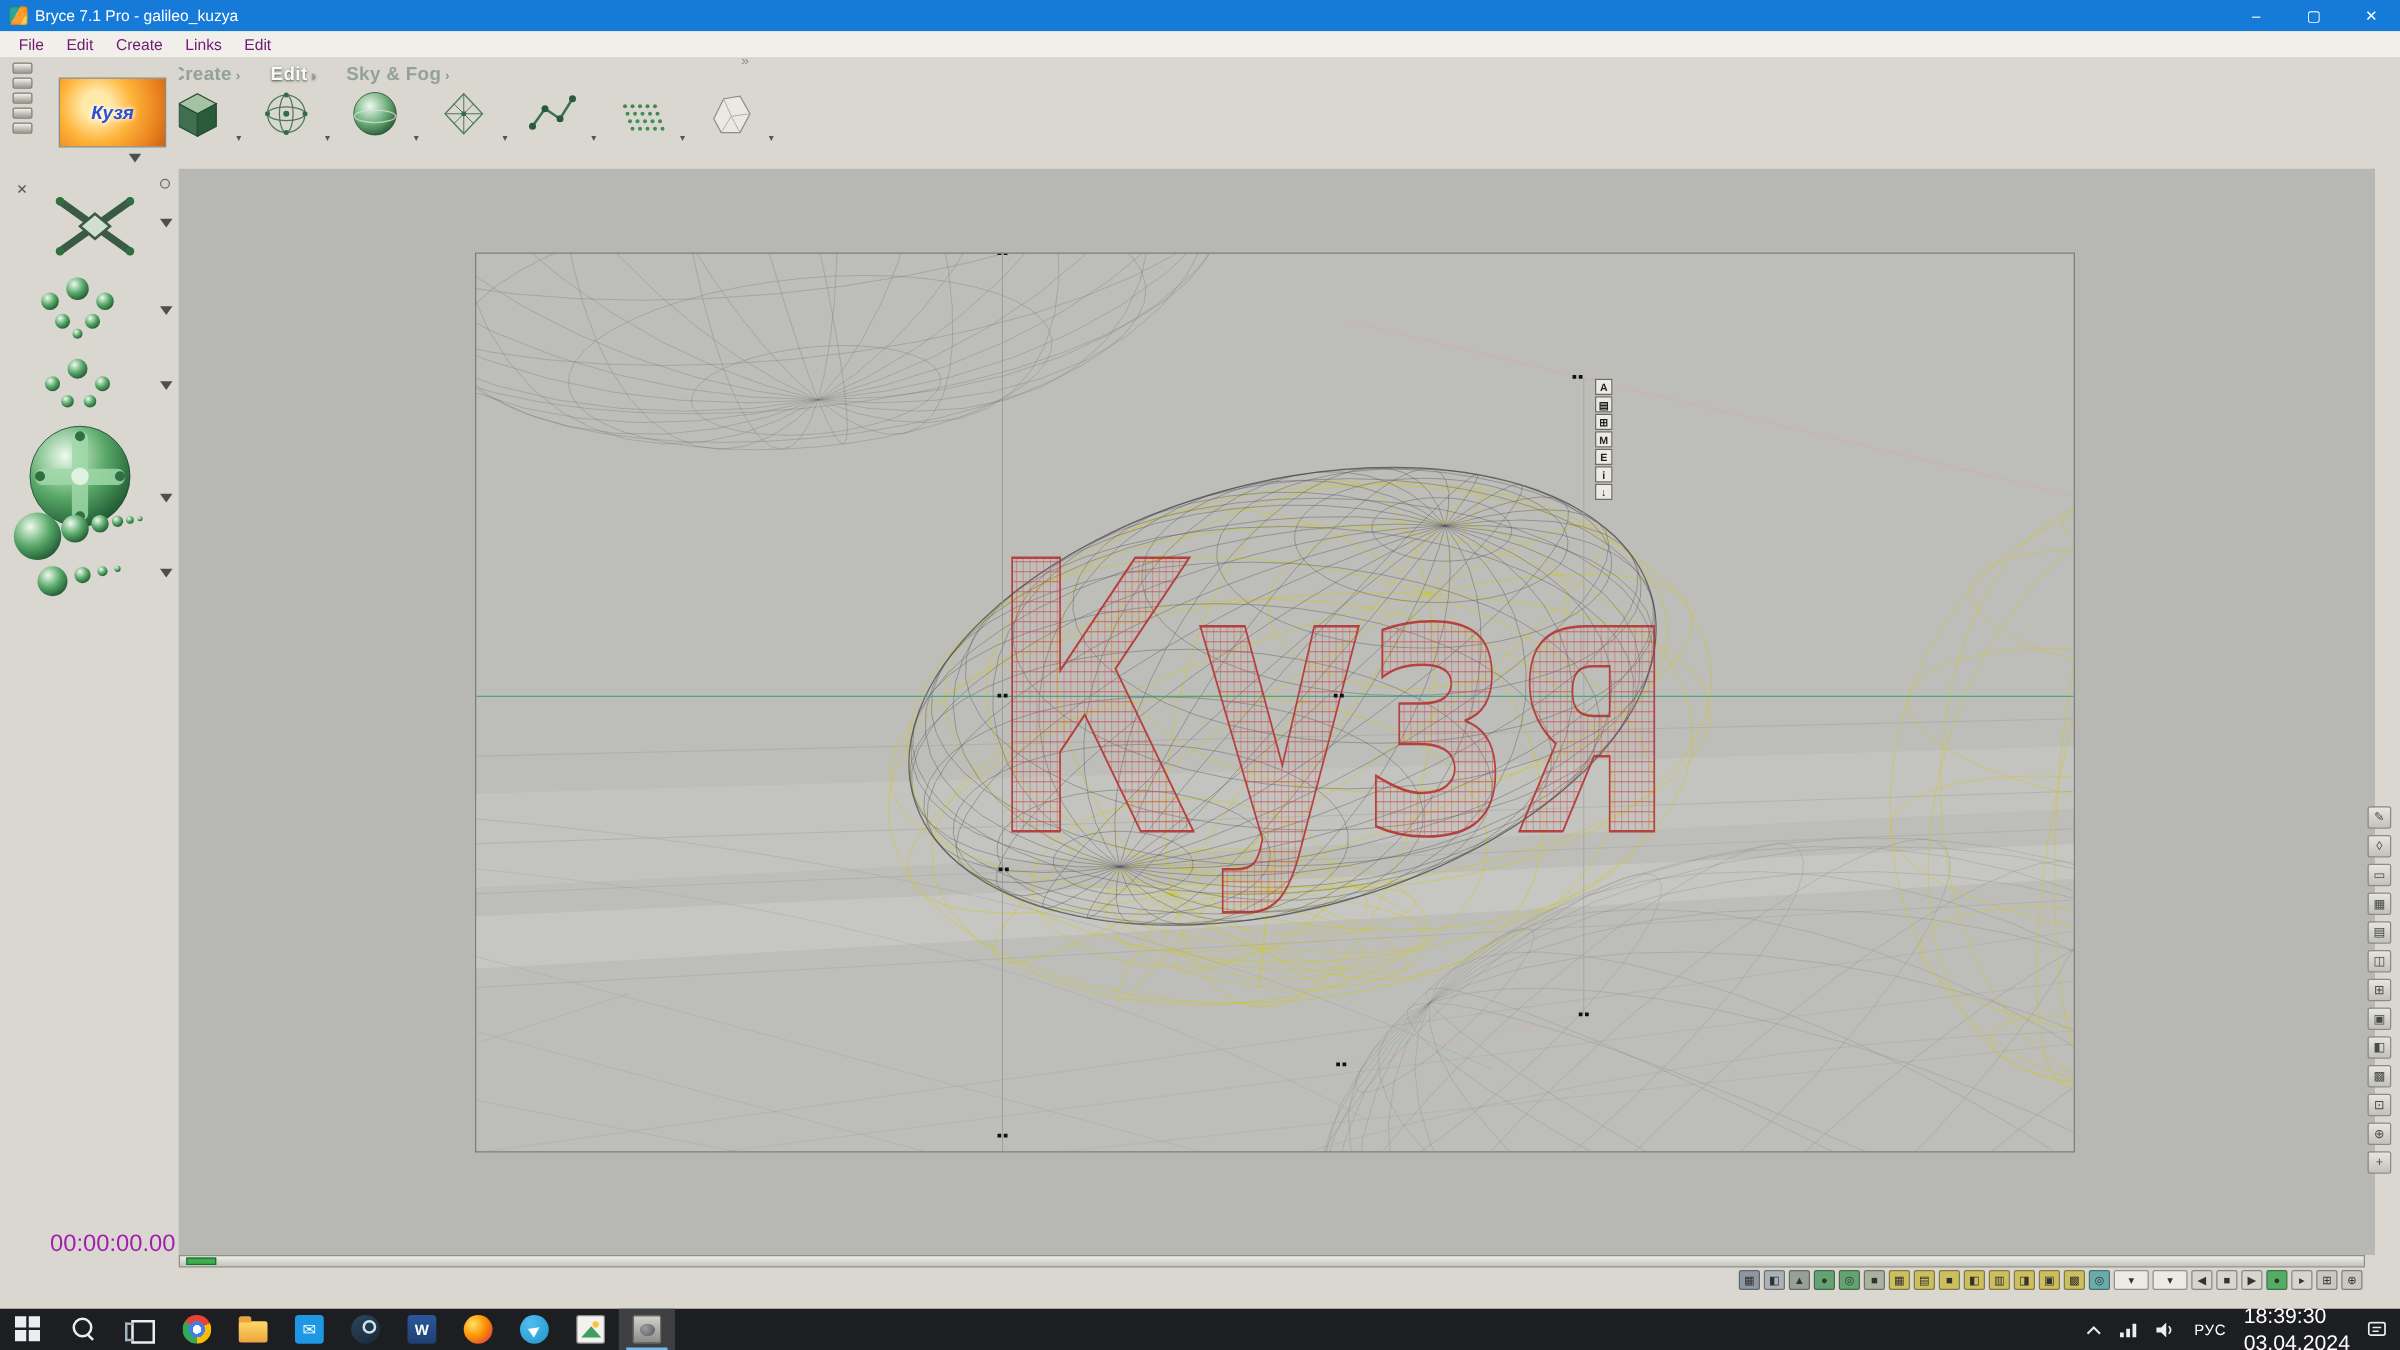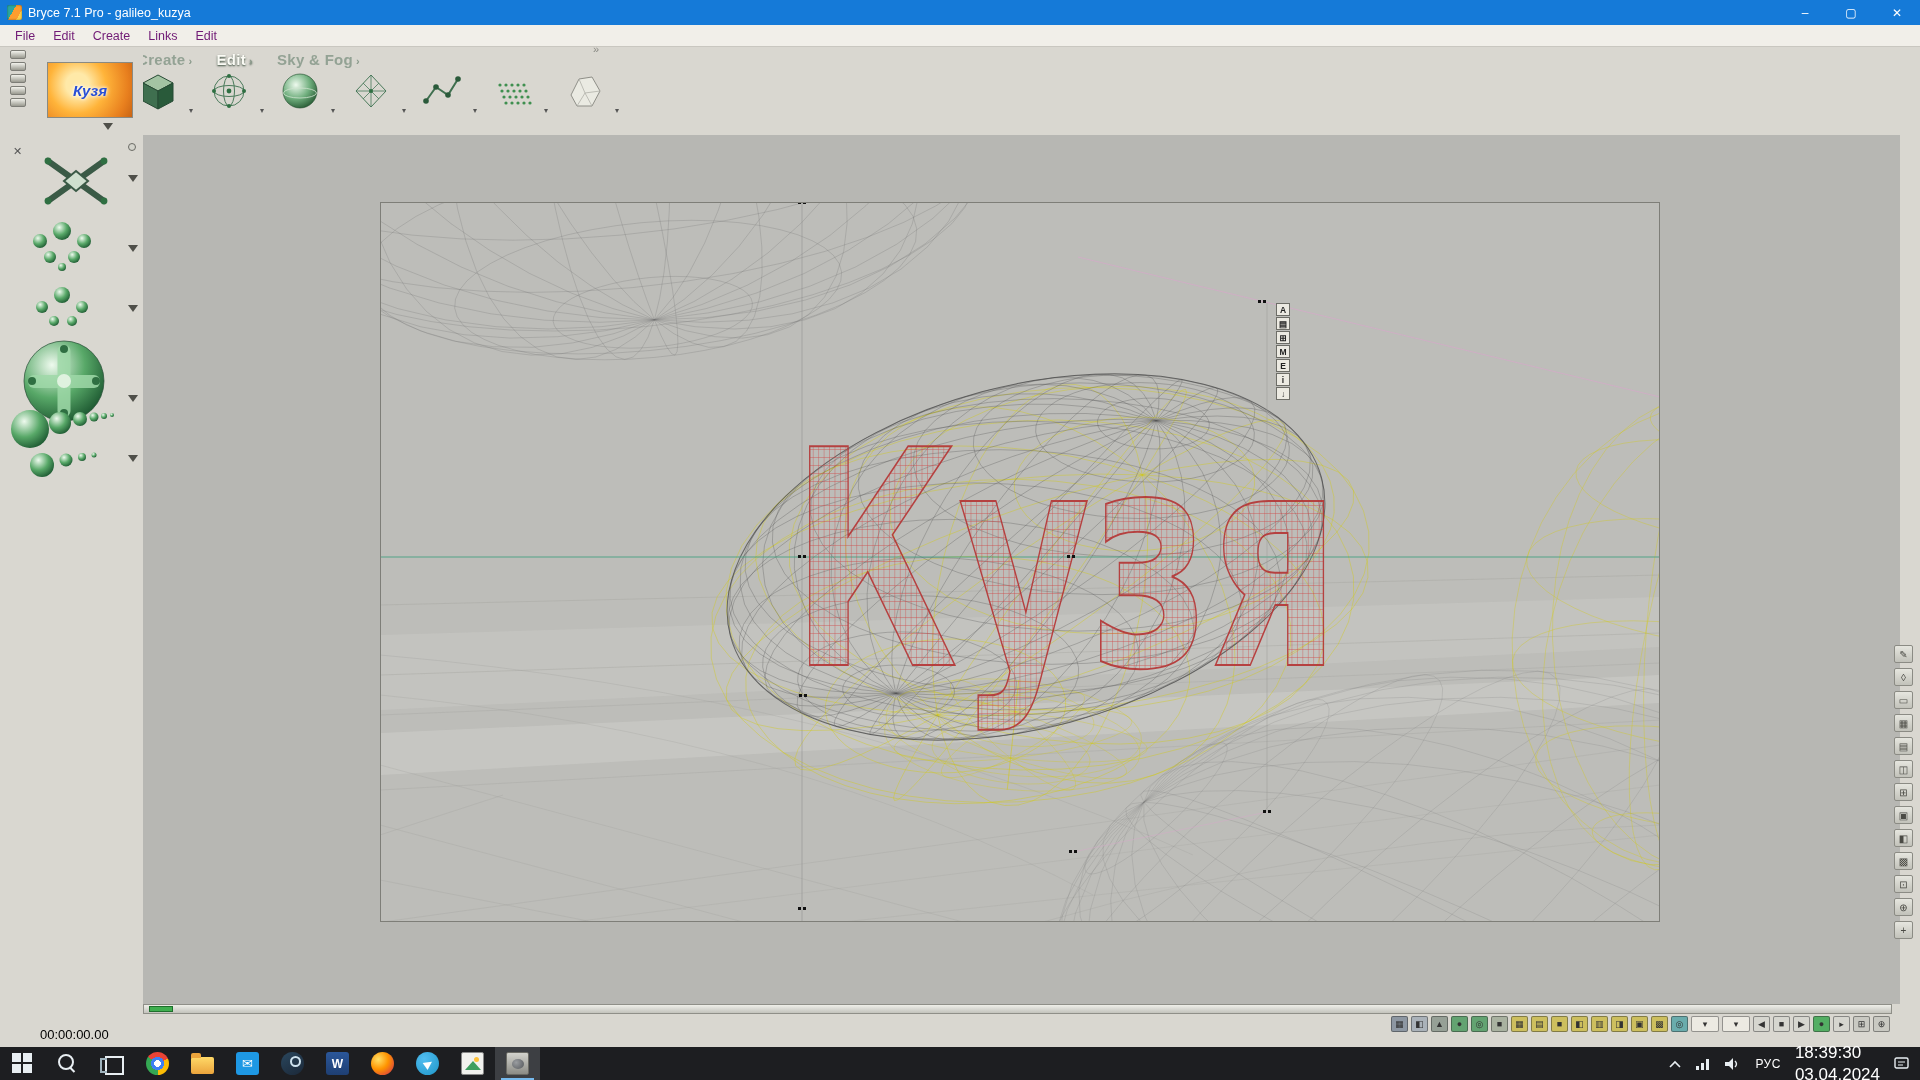--- a/index.html
+++ b/index.html
@@ -39,21 +39,21 @@
   .render-rect{position:absolute;left:237px;top:67px;width:1280px;height:720px;background:#bdbdb9;border:1px solid #7e7e78}
   .viewport svg.scene{position:absolute;left:0;top:0;pointer-events:none}
   .palette{position:absolute;left:1133px;top:168px;display:flex;flex-direction:column;gap:1px;z-index:5}
   .pal-btn{width:14px;height:13px;background:#eceae2;border:1px solid #6d6d67;font-size:8.5px;font-weight:bold;color:#222;display:flex;align-items:center;justify-content:center}
   
   .rightcol{position:absolute;left:1894px;top:645px;display:flex;flex-direction:column;gap:5px}
   .rt{width:19px;height:18px;border:1px solid #8b8b84;border-radius:2px;background:linear-gradient(#e6e6df,#c2c2ba);font-size:10px;color:#4b4b45;display:flex;align-items:center;justify-content:center}
   
   .timeline{position:absolute;left:143px;top:1004px;width:1749px;height:10px;border:1px solid #8f8f88;background:linear-gradient(#efefe9,#c3c3bc)}
   .timeline .seg{position:absolute;left:5px;top:1px;width:24px;height:6px;background:#3fae4f;border:1px solid #1e6e2c}
-  .timecode{position:absolute;left:40px;top:1027px;font-size:13px;color:#000000}
+  .timecode{position:absolute;left:40px;top:985px;font-size:19px;color:#a21caf}
   .controls{position:absolute;right:30px;top:1016px;display:flex;gap:3px;align-items:center}
   .ctl{height:16px;width:17px;border:1px solid rgba(40,40,40,.45);border-radius:2px;font-size:9px;color:#333;display:flex;align-items:center;justify-content:center}
   
   .taskbar{position:absolute;left:0;top:1047px;width:1920px;height:33px;background:#1d1e21;display:flex;align-items:center}
   .taskbar-app{width:45px;height:33px;display:flex;align-items:center;justify-content:center;position:relative}
   .taskbar-app.active{background:#3d3f43}
   .taskbar-app.active::after{content:"";position:absolute;left:6px;right:6px;bottom:0;height:2px;background:#76b9ed}
   .ti{width:23px;height:23px;position:relative;display:flex;align-items:center;justify-content:center}
   .glyph{color:#fff;font-size:12px;font-weight:bold}
   .app-start::before{content:"";width:9px;height:9px;background:#e8eef2;box-shadow:11px 0 0 #e8eef2,0 11px 0 #e8eef2,11px 11px 0 #e8eef2;position:absolute;left:1px;top:1px}

